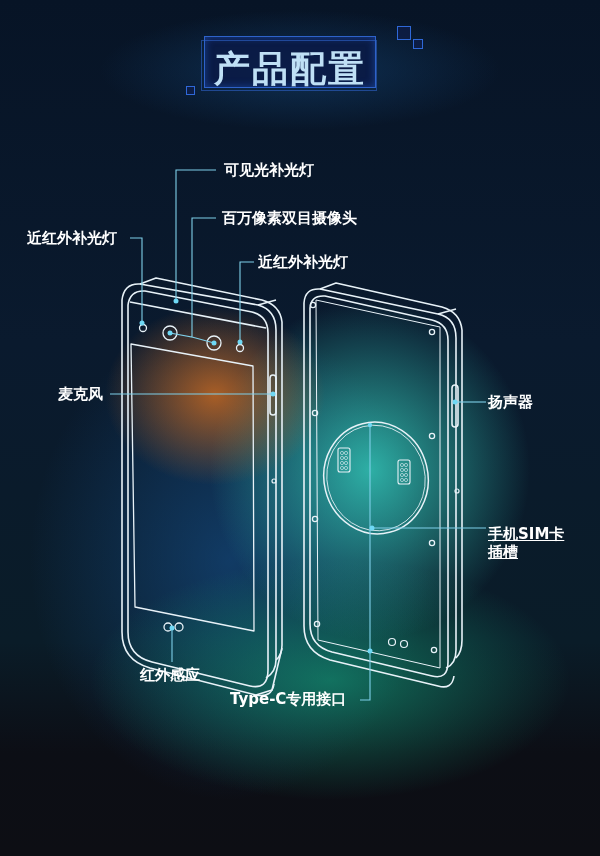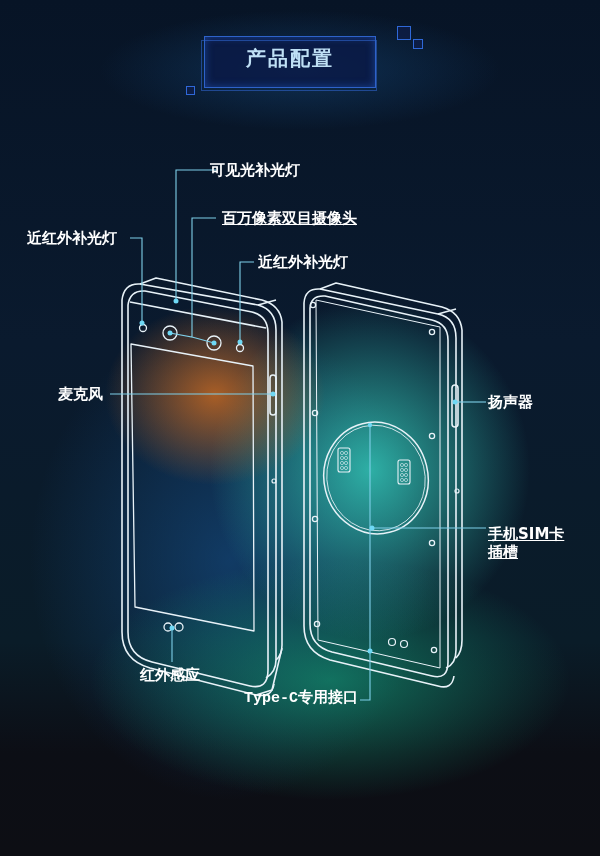--- a/index.html
+++ b/index.html
@@ -22,21 +22,21 @@
     position:absolute; left:204px; top:36px; width:170px; height:50px;
     border:1.5px solid #2e62c9; background:rgba(10,26,70,0.85);
     box-shadow: 0 0 8px rgba(40,100,220,0.5) inset;
   }
   .title-box::before {
     content:""; position:absolute; left:-4px; top:3px; right:-2px; bottom:-4px;
     border:1px solid rgba(46,98,201,0.6);
   }
   .title-text {
     position:absolute; left:0; right:0; top:8px; text-align:center;
-    font-size:20px; font-weight:bold; letter-spacing:2px; color:#bfe0f5;
+    font-size:36px; font-weight:bold; letter-spacing:2px; color:#bfe0f5;
   }
   .sq { position:absolute; border:1.5px solid #2f68d8; background:rgba(15,30,80,0.6); }
   .label {
     position:absolute; color:#ffffff; font-size:15px; font-weight:bold;
     white-space:nowrap; line-height:18px;
   }
   svg { position:absolute; left:0; top:0; }
 </style>
 </head>
 <body>
@@ -159,24 +159,24 @@
     <circle cx="240" cy="342" r="2.5"></circle>
     <circle cx="273" cy="394" r="2.5"></circle>
     <circle cx="455" cy="402" r="2.5"></circle>
     <circle cx="370" cy="425" r="2.2"></circle>
     <circle cx="372" cy="528" r="2.5"></circle>
     <circle cx="172" cy="628" r="2.5"></circle>
     <circle cx="370" cy="651" r="2.5"></circle>
   </g>
 </svg>
 
-<div class="label" style="left:210px;top:161px;">可见光补光灯</div>
-<div class="label" style="left:222px;top:209px;text-decoration:underline;">百万像素双目摄像头</div>
+<div class="label" style="left:224px;top:161px;">可见光补光灯</div>
+<div class="label" style="left:222px;top:209px;">百万像素双目摄像头</div>
 <div class="label" style="left:27px;top:229px;">近红外补光灯</div>
 <div class="label" style="left:258px;top:253px;">近红外补光灯</div>
 <div class="label" style="left:58px;top:385px;text-align:center;">麦克风</div>
 <div class="label" style="left:488px;top:393px;">扬声器</div>
 <div class="label" style="left:488px;top:525px;text-decoration:underline;">
   <div>手机SIM卡</div>
   <div>插槽</div>
 </div>
 <div class="label" style="left:140px;top:666px;">红外感应</div>
-<div class="label" style="left:244px;top:690px;font-family:Liberation Mono, monospace;">Type-C专用接口</div>
+<div class="label" style="left:230px;top:690px;">Type-C专用接口</div>
 
 </body></html>

